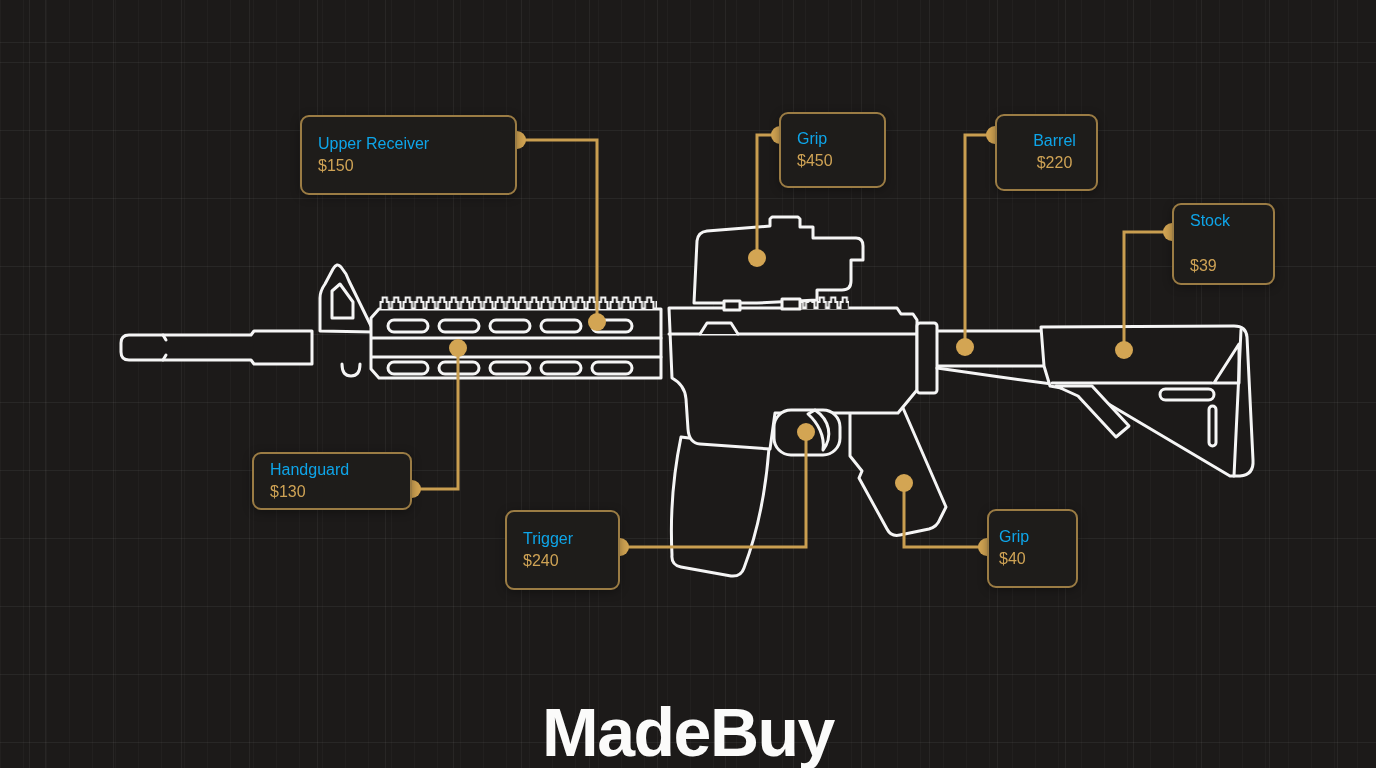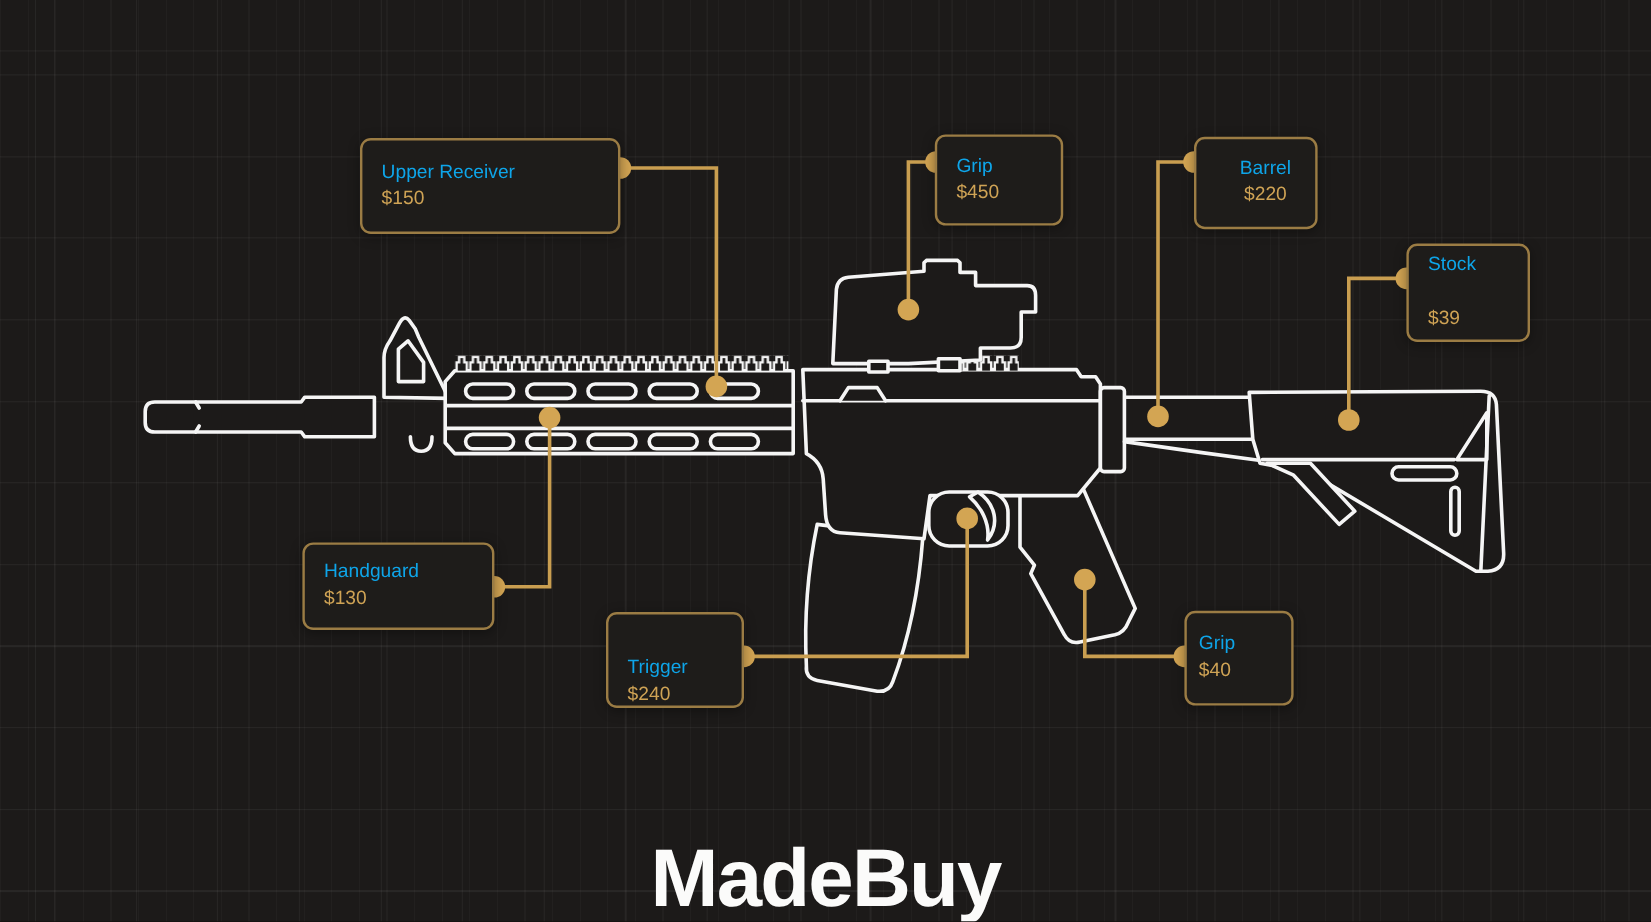--- a/index.html
+++ b/index.html
@@ -21,22 +21,22 @@
     display:flex;flex-direction:column;justify-content:center;
     padding-left:16px;gap:5px;
     box-shadow:0 2px 10px rgba(0,0,0,0.35);
   }
   .part-name{font-size:16px;color:#0ea5e9;line-height:1.05;white-space:nowrap;}
   .part-price{font-size:16px;color:#cfa355;line-height:1.05;white-space:nowrap;}
   #label-upper-receiver{left:300px;top:115px;width:217px;height:80px;}
   #label-optic{left:779px;top:112px;width:107px;height:76px;}
   #label-barrel{left:995px;top:114px;width:103px;height:77px;text-align:center;}
   #label-stock{left:1172px;top:203px;width:103px;height:82px;gap:28px;}
-  #label-handguard{left:252px;top:452px;width:160px;height:73px;}
-  #label-trigger{left:505px;top:510px;width:115px;height:80px;justify-content:flex-end;}
+  #label-handguard{left:252px;top:452px;width:160px;height:58px;}
+  #label-trigger{left:505px;top:510px;width:115px;height:80px;}
   #label-grip{left:987px;top:509px;width:91px;height:79px;padding-left:10px;}
   .brand{
     position:absolute;left:0;right:0;top:650px;text-align:center;
     font-size:68px;font-weight:700;color:#fbfbfa;letter-spacing:-1.5px;line-height:1.1;margin-top:45px;
   }
 </style>
 </head>
 <body>
 
 <div class="canvas">

